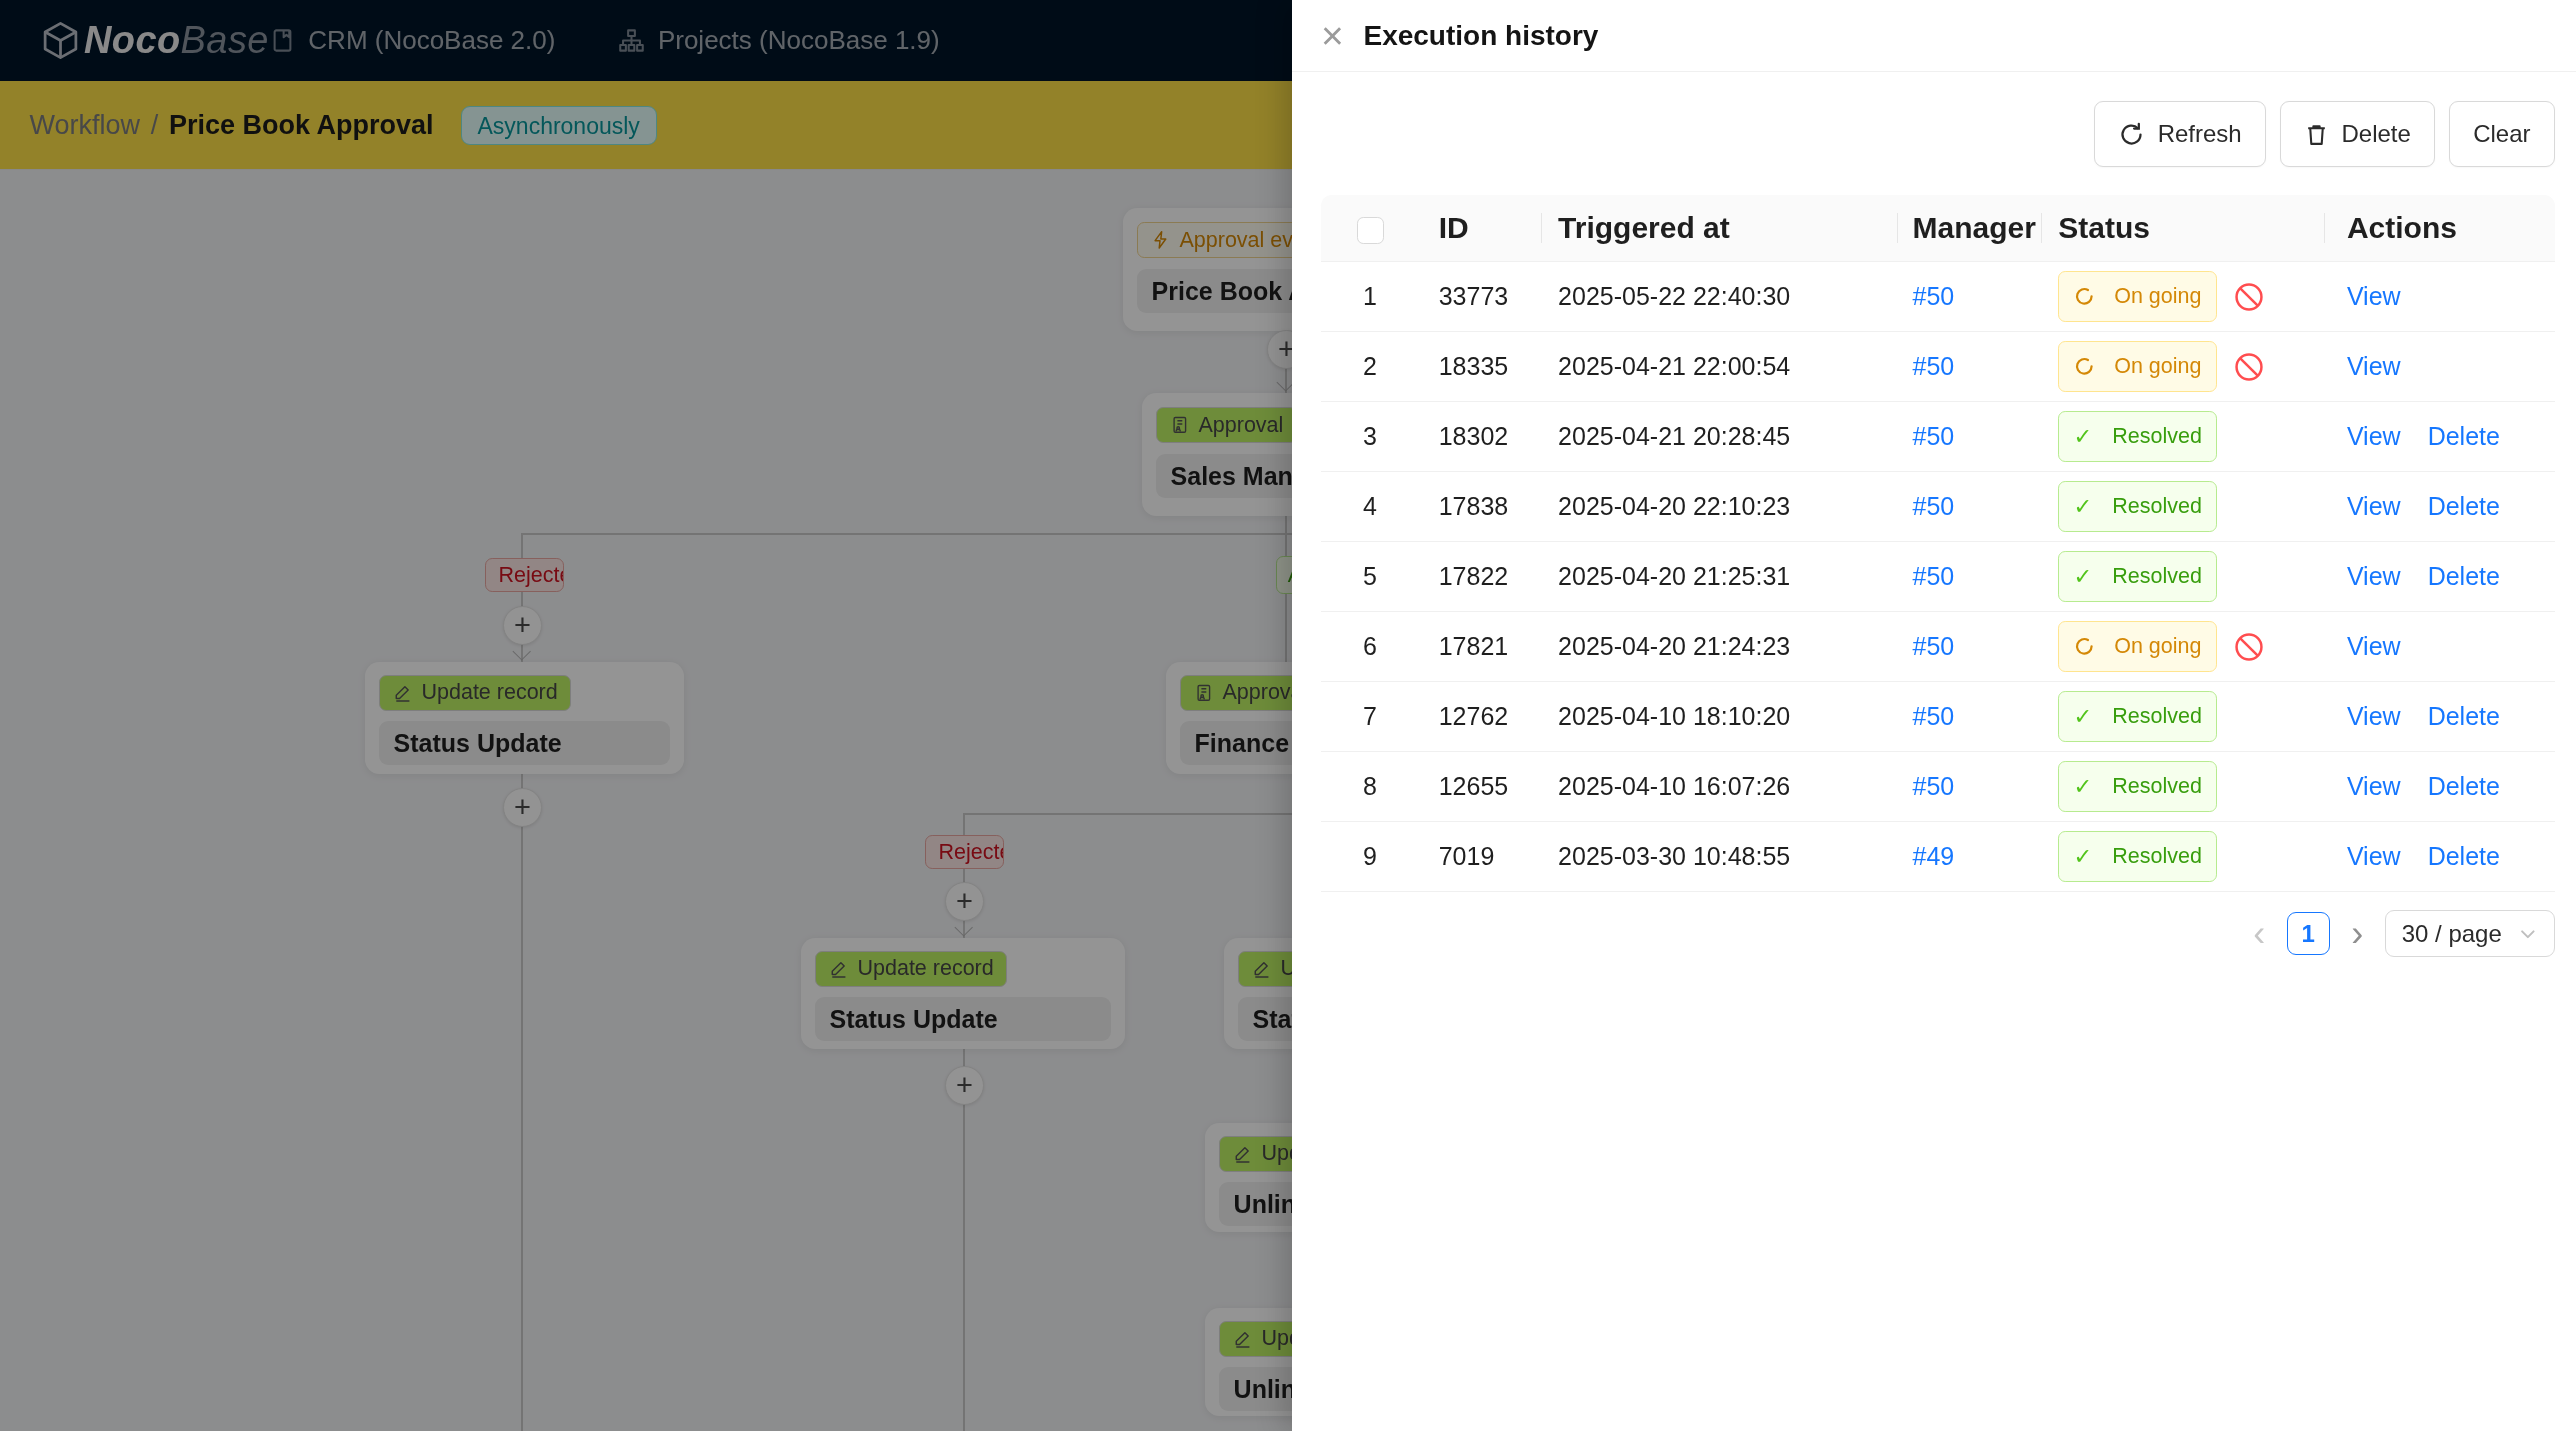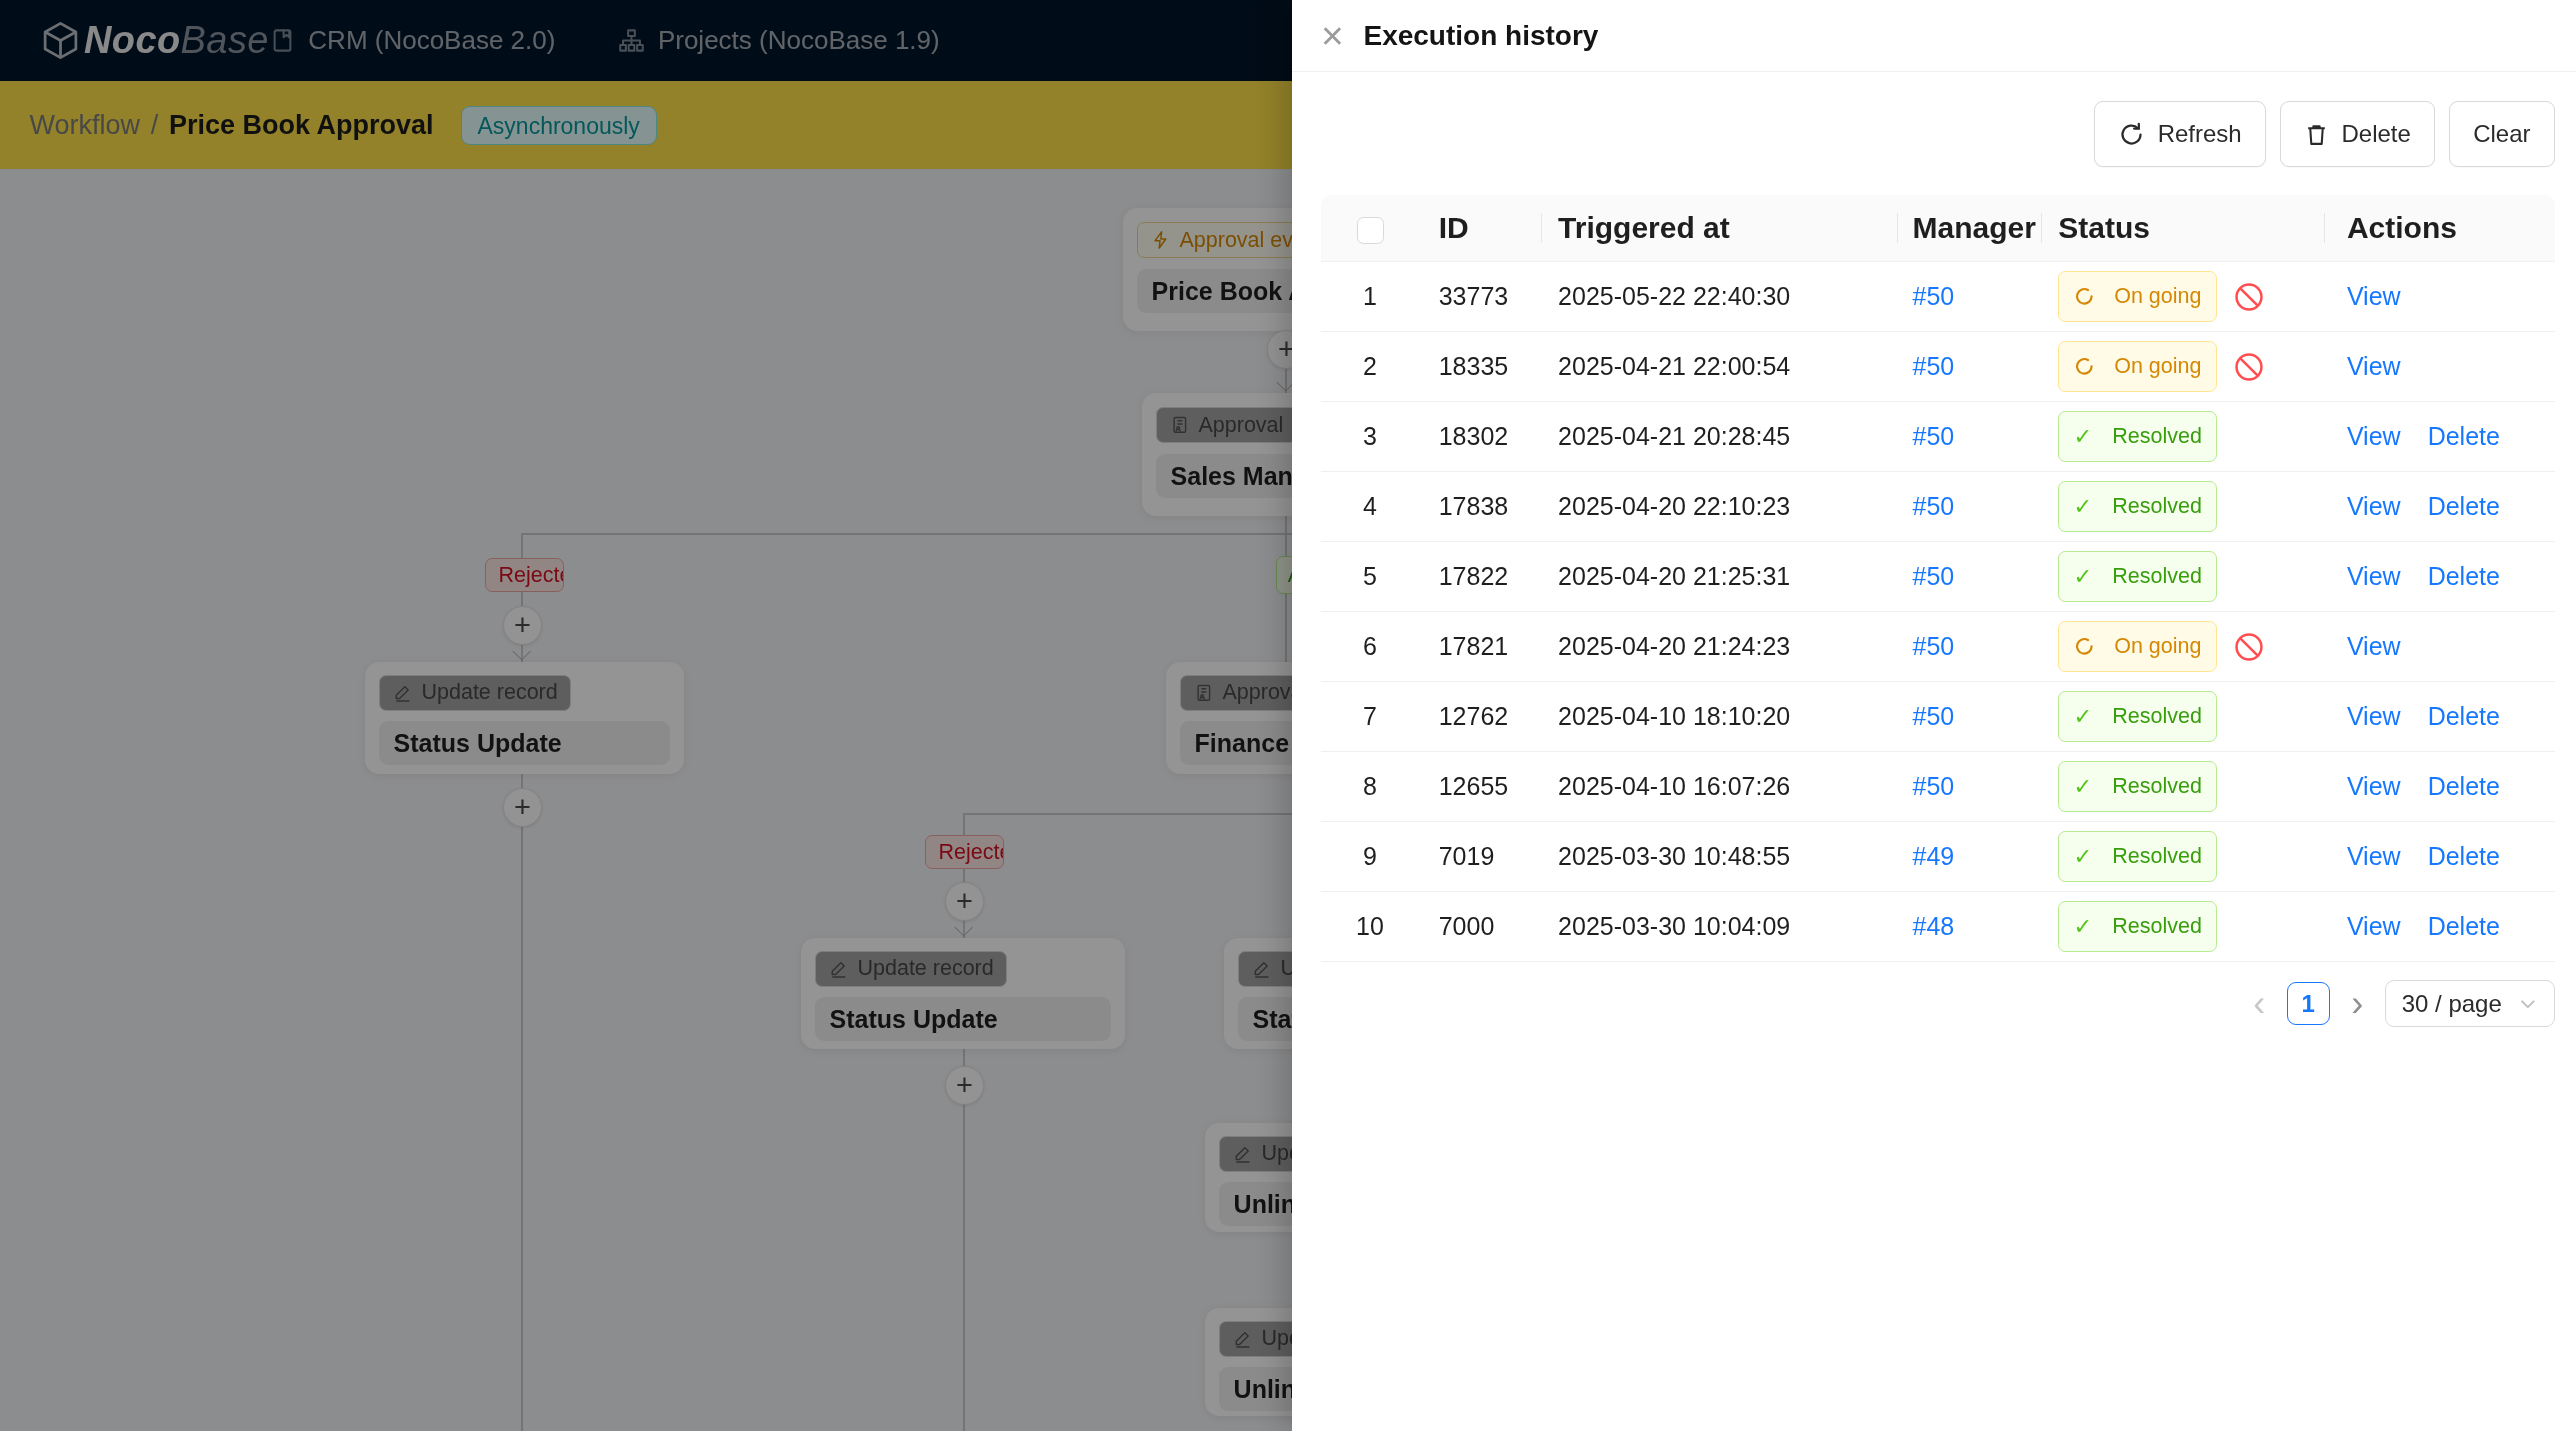--- a/index.html
+++ b/index.html
@@ -30,21 +30,21 @@
 
   
   .canvas { position:absolute; left:0; top:170px; width:2576px; height:1261px; background:#f2f3f5; z-index:1; }
   .vline, .hline { position:absolute; background:#c9c9c9; }
   .arrow { position:absolute; width:13.4px; height:13.4px; border-right:1.8px solid #b5b5b5;
            border-bottom:1.8px solid #b5b5b5; transform:rotate(45deg); }
   .node { position:absolute; background:#ffffff; border-radius:14.3px; padding:14.3px;
           box-shadow:0 1.8px 9px rgba(0,0,0,.07); overflow:hidden; }
   .node-tag { display:inline-flex; align-items:center; gap:9px; border:0.9px solid #d9d9d9;
               border-radius:7.2px; padding:0 12.5px; height:36px; font-size:21.5px; color:#474747;
-              background:#a3a3a3; white-space:nowrap; }
+              background:#bef264; white-space:nowrap; }
   .node-tag.trigger { color:#d48806; border-color:#f0d490; background:#fffdf2; }
   .node-title { margin-top:10.7px; background:#f0f0f0; border-radius:9px; padding:0 14.3px; height:44px;
                 line-height:44px; font-weight:700; font-size:25px; color:#1f1f1f; white-space:nowrap; overflow:hidden; }
   .branch-tag { position:absolute; font-size:21.5px; border-radius:7.2px; padding:0 12.5px; height:34px;
                 line-height:32px; white-space:nowrap; overflow:hidden; }
   .rejected { color:#cf1322; background:#fbe7e6; border:0.9px solid #e8a6a0; }
   .approved { color:#389e0d; background:#f6ffed; border:0.9px solid #b7eb8f; height:38px; line-height:36px; }
   .plus-btn { position:absolute; width:39px; height:39px; border-radius:50%; background:#fdfdfd;
               border:0.9px solid #e2e2e2; color:#4a4a4a; font-size:29px; font-weight:300;
               display:flex; align-items:center; justify-content:center;
@@ -468,37 +468,20 @@
             <span class="badge b-resolved">
 
               <span class="check">✓</span>
               <span>Resolved</span>
             </span>
 
           </span>
         </td>
         <td class="c-act"><a class="link act-link">View</a><a class="link act-link">Delete</a></td>
       </tr>
-          <tr>
-        <td class="c-idx"><span>10</span></td>
-        <td class="c-id"><span>7000</span></td>
-        <td class="c-tr"><span>2025-03-30 10:04:09</span></td>
-        <td class="c-ver"><a class="link">#48</a></td>
-        <td class="c-st">
-          <span class="st-wrap">
-            <span class="badge b-resolved">
-
-              <span class="check">✓</span>
-              <span>Resolved</span>
-            </span>
-
-          </span>
-        </td>
-        <td class="c-act"><a class="link act-link">View</a><a class="link act-link">Delete</a></td>
-      </tr>
         </tbody>
     </table>
 
     <div class="pagination">
       <span class="pg-arrow pg-prev">‹</span>
       <span class="pg-page">1</span>
       <span class="pg-arrow pg-next">›</span>
       <span class="pg-size">
         <span>30 / page</span>
         <svg width="19.7" height="19.7" viewBox="0 0 24 24" fill="none" stroke="#bfbfbf" stroke-width="2.4" stroke-linecap="round" stroke-linejoin="round">

